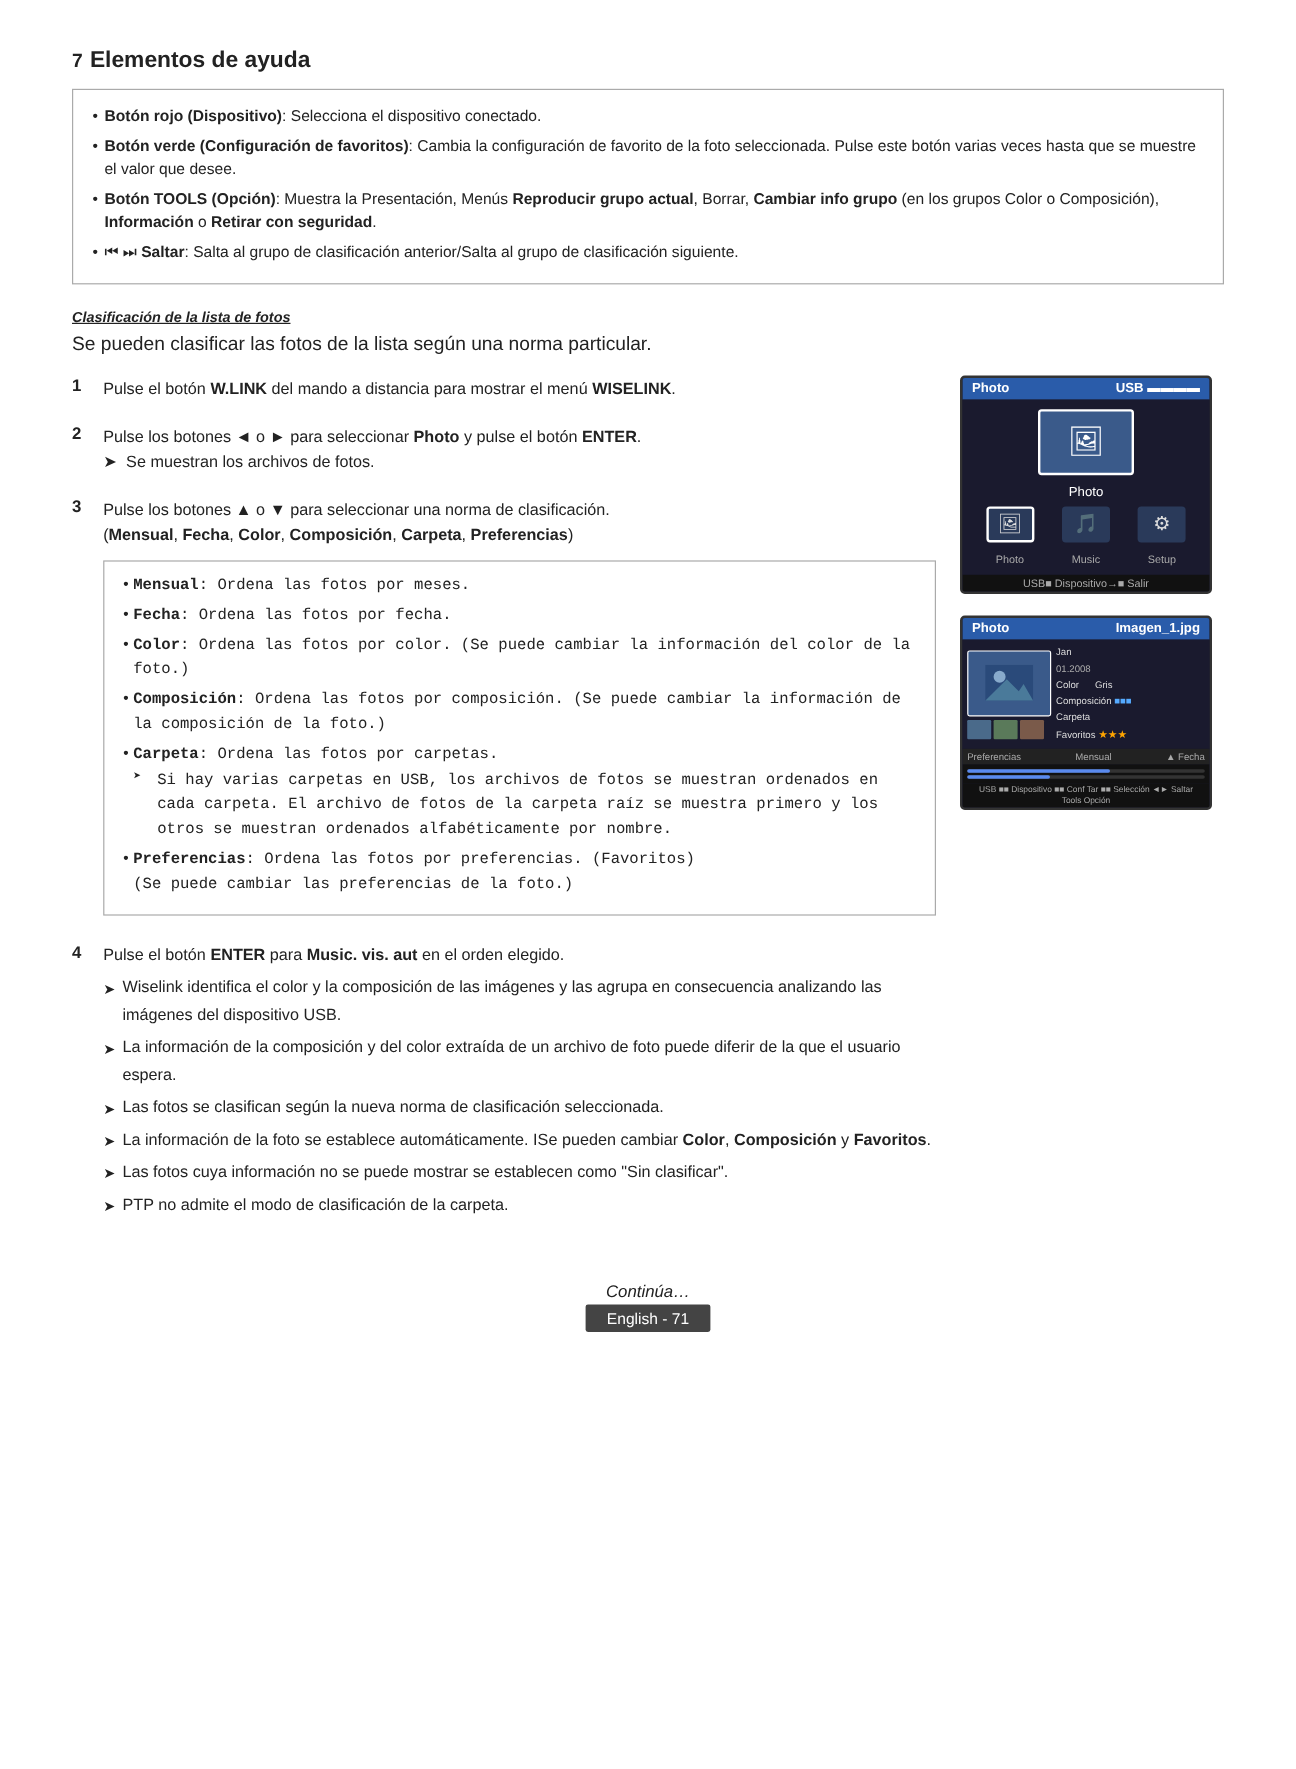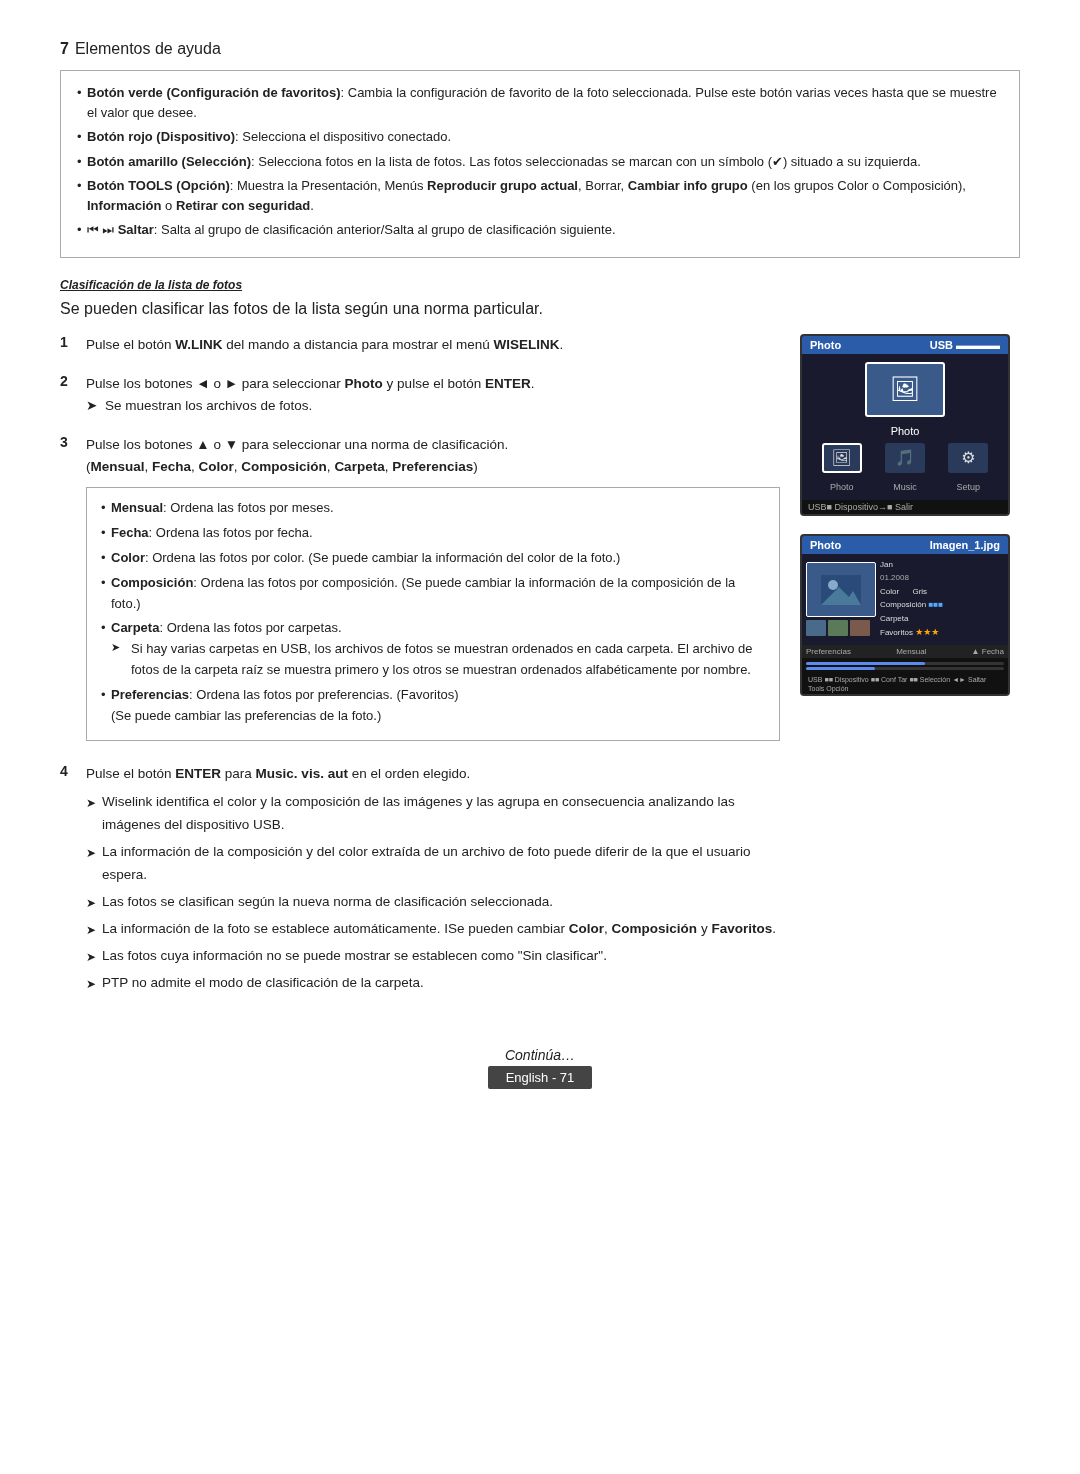--- a/index.html
+++ b/index.html
@@ -17,22 +17,22 @@
       display: flex;
       align-items: baseline;
       margin-bottom: 12px;
     }
     .section-number {
       font-weight: bold;
       font-size: 16px;
       margin-right: 6px;
     }
     .section-title {
-      font-weight: normal;
-      font-size: 16px;
+      font-weight: bold;
+      font-size: 19px;
     }
 
     .info-box {
       border: 1px solid #aaa;
       padding: 12px 16px;
       margin-bottom: 20px;
       background: #fff;
     }
     .info-box ul {
       list-style: none;
@@ -99,20 +99,21 @@
     .sub-box {
       border: 1px solid #aaa;
       padding: 10px 14px;
       margin-top: 10px;
       margin-bottom: 4px;
       font-size: 13px;
       line-height: 1.6;
     }
     .sub-box ul {
       list-style: none;
+      font-family: Liberation Mono, monospace;
     }
     .sub-box ul li {
       padding-left: 10px;
       position: relative;
       margin-bottom: 4px;
     }
     .sub-box ul li::before {
       content: "•";
       position: absolute;
       left: 0;
@@ -216,21 +217,21 @@
     }
     .screen-icon-box.selected {
       border: 2px solid #fff;
     }
     .screen-bottom-bar {
       background: #111;
       color: #aaa;
       font-size: 9px;
       padding: 2px 6px;
       display: flex;
-      justify-content: flex-start;
+      justify-content: center;
     }
     .stars {
       color: #ffa500;
       font-size: 9px;
     }
     .progress-bar {
       height: 3px;
       background: #333;
       border-radius: 2px;
       margin: 2px 0;
@@ -246,27 +247,24 @@
 
 <div>
   <div class="section-header">
     <span class="section-number">7</span>
     <span class="section-title">Elementos de ayuda</span>
   </div>
 
   <div class="info-box">
     <ul>
       <li>
-        <strong>Botón verde (Configuración de favoritos)</strong>: Cambia la configuración de favorito de la foto seleccionada. Pulse este botón varias veces hasta que se muestre el valor que desee.
-      </li>
-      <li>
         <strong>Botón rojo (Dispositivo)</strong>: Selecciona el dispositivo conectado.
       </li>
       <li>
-        <strong>Botón amarillo (Selección)</strong>: Selecciona fotos en la lista de fotos. Las fotos seleccionadas se marcan con un símbolo (✔) situado a su izquierda.
+        <strong>Botón verde (Configuración de favoritos)</strong>: Cambia la configuración de favorito de la foto seleccionada. Pulse este botón varias veces hasta que se muestre el valor que desee.
       </li>
       <li>
         <strong>Botón TOOLS (Opción)</strong>: Muestra la Presentación, Menús <strong>Reproducir grupo actual</strong>, Borrar, <strong>Cambiar info grupo</strong> (en los grupos Color o Composición), <strong>Información</strong> o <strong>Retirar con seguridad</strong>.
       </li>
       <li>
         ⏮ ⏭ <strong>Saltar</strong>: Salta al grupo de clasificación anterior/Salta al grupo de clasificación siguiente.
       </li>
     </ul>
   </div>
 </div>

